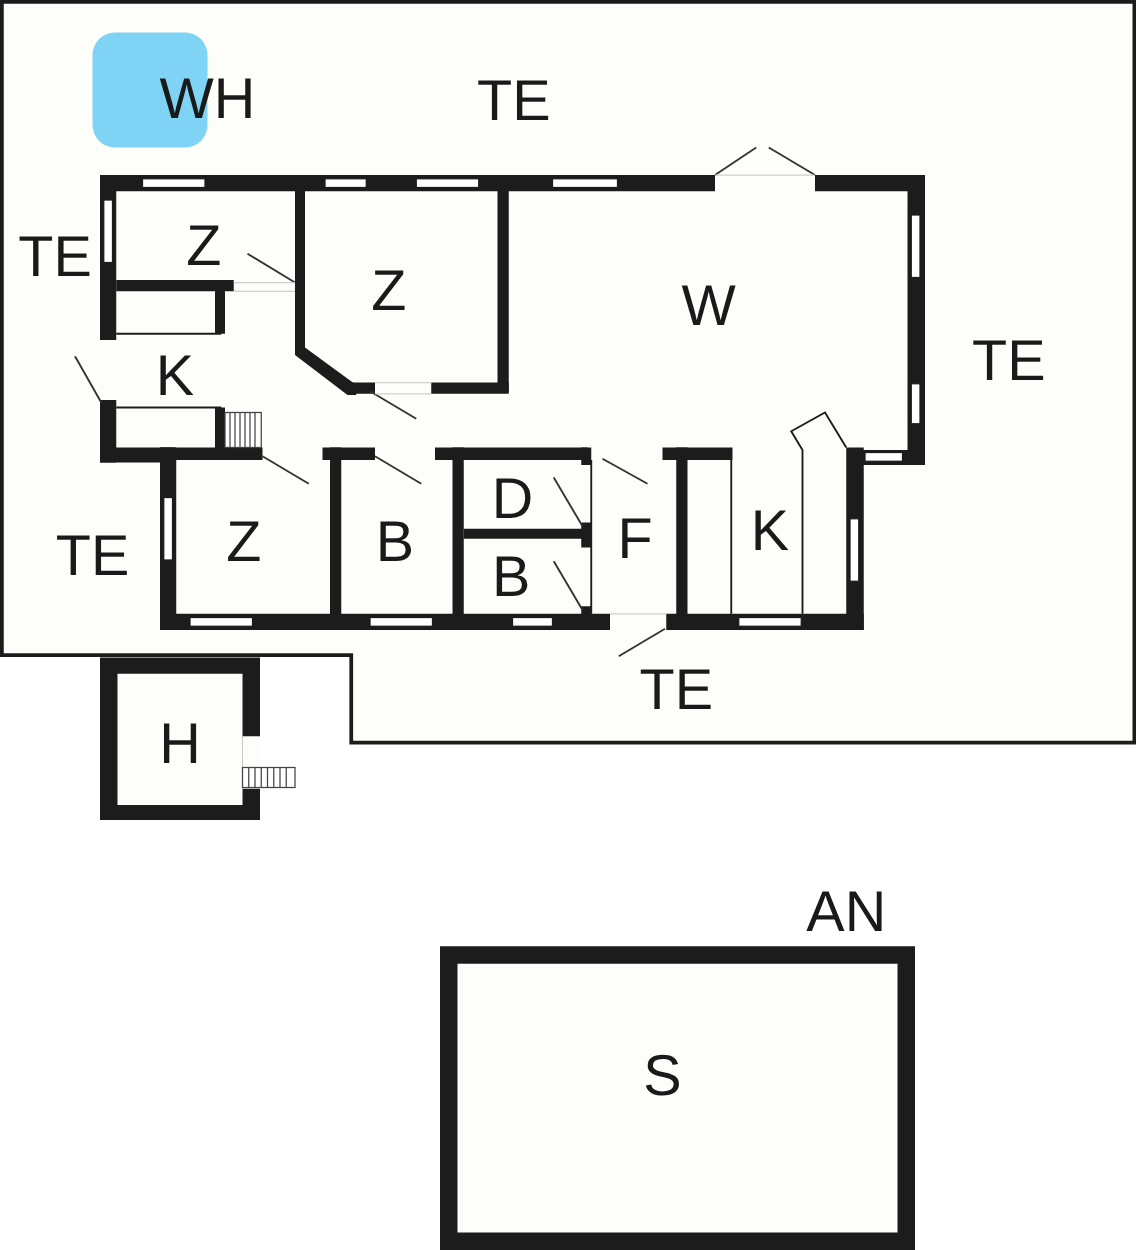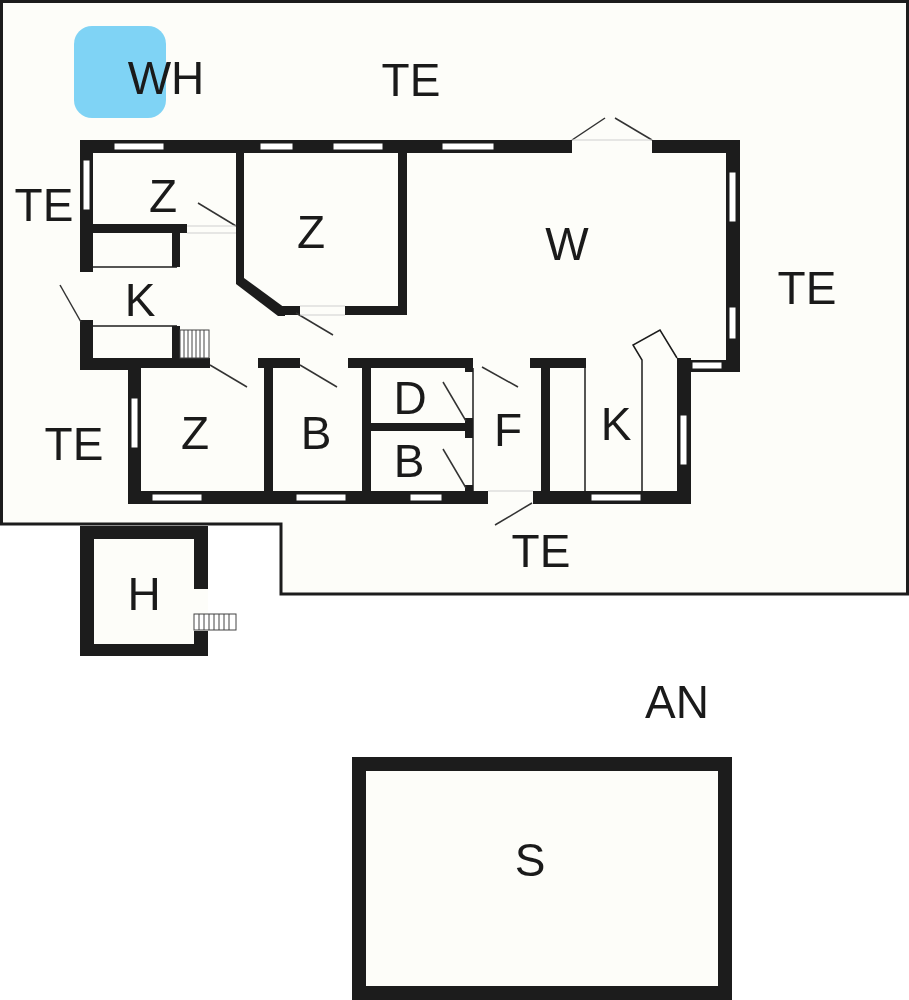--- a/index.html
+++ b/index.html
@@ -155,14 +155,14 @@
 <div class="lbl" style="left:311px;top:232px;">Z</div>
 <div class="lbl" style="left:567px;top:244px;">W</div>
 <div class="lbl" style="left:140px;top:300px;">K</div>
 <div class="lbl" style="left:195px;top:433px;">Z</div>
 <div class="lbl" style="left:316px;top:433px;">B</div>
 <div class="lbl" style="left:410px;top:398px;">D</div>
 <div class="lbl" style="left:409px;top:461px;">B</div>
 <div class="lbl" style="left:508px;top:430px;">F</div>
 <div class="lbl" style="left:616px;top:424px;">K</div>
 <div class="lbl" style="left:144px;top:594px;">H</div>
-<div class="lbl" style="left:677px;top:702px;">AN</div>
+<div class="lbl" style="left:677px;top:729px;">AN</div>
 <div class="lbl" style="left:530px;top:860px;">S</div>
 
 </body></html>

